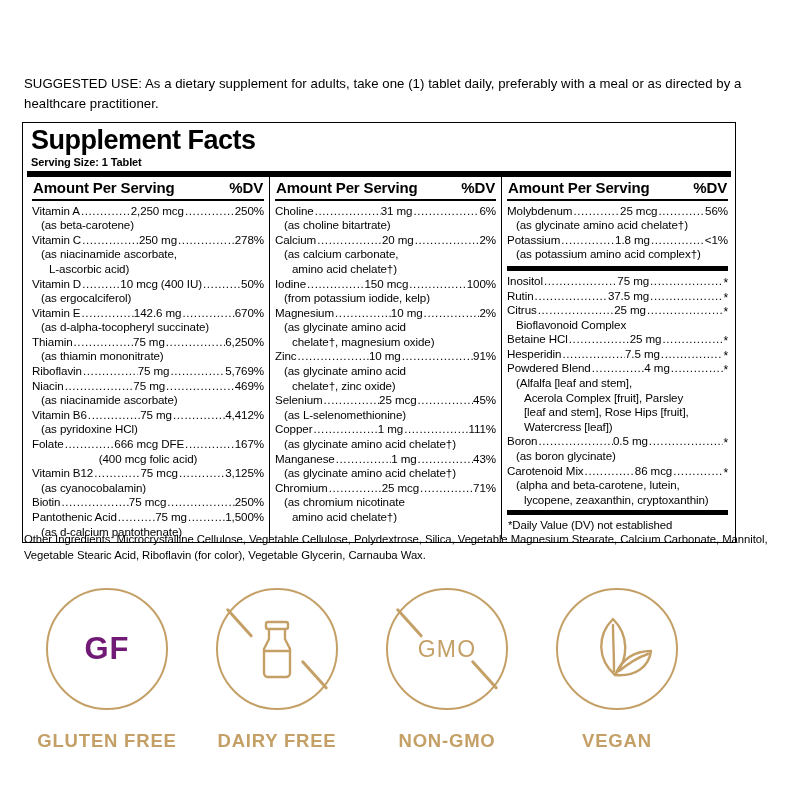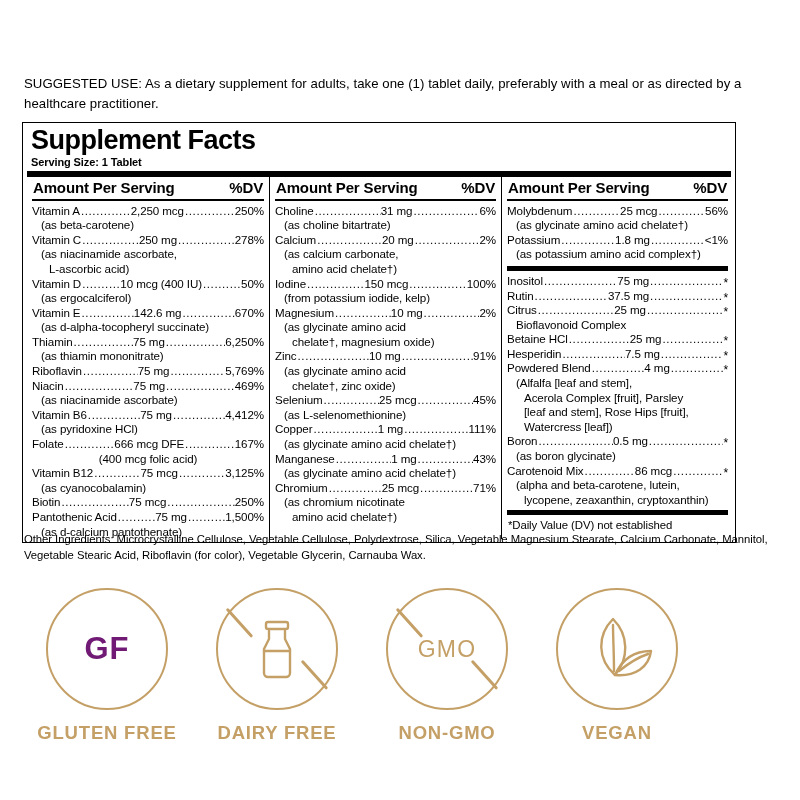--- a/index.html
+++ b/index.html
@@ -166,21 +166,21 @@
     color: #701a75;
     letter-spacing: 1px;
   }
   .badge .gmo-text {
     font-size: 23px;
     font-weight: normal;
     color: #C4A067;
     letter-spacing: 1.2px;
   }
   .badge .cap {
-    margin-top: 12px;
+    margin-top: 20px;
     font-size: 18.5px;
     font-weight: bold;
     color: #C4A067;
     letter-spacing: 0.8px;
     white-space: nowrap;
   }
   .slash {
     position: absolute;
     width: 2.6px;
     background: #C4A067;

